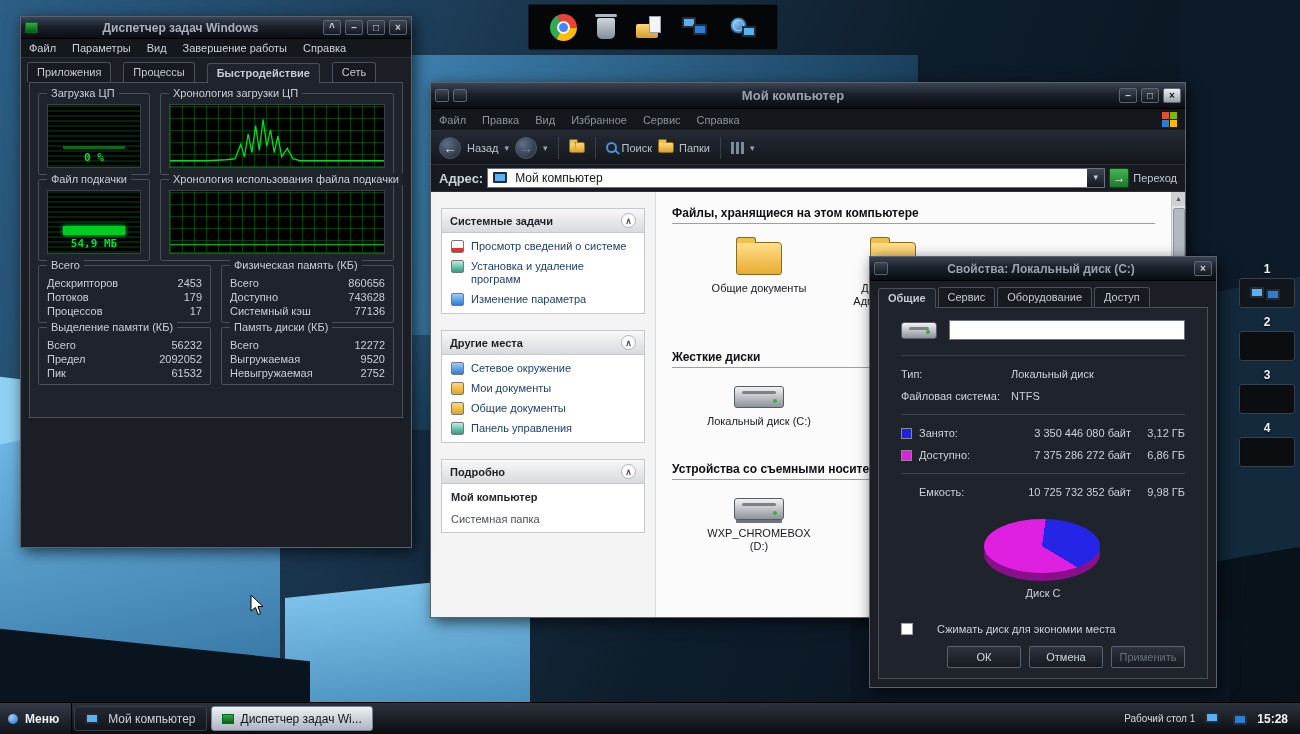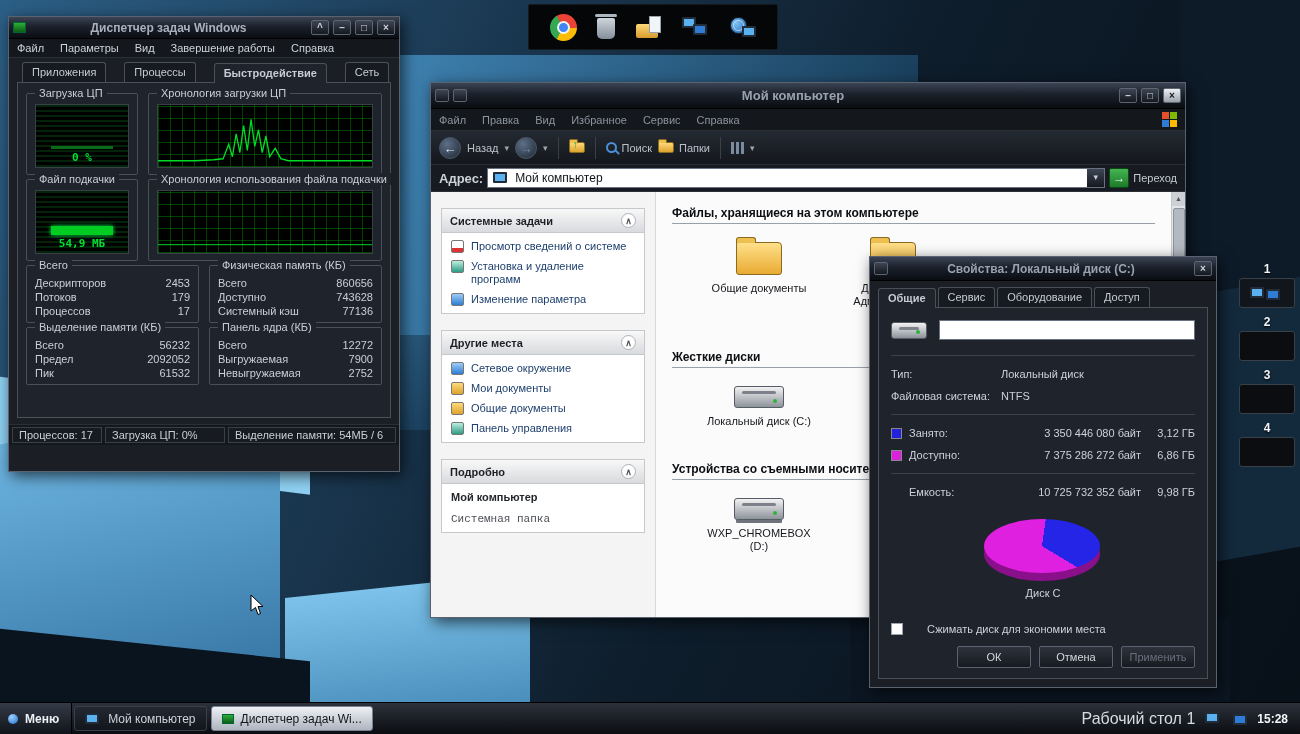--- a/index.html
+++ b/index.html
@@ -32,24 +32,24 @@
           text-align:center; border-radius:2px; cursor:default; }
   .tbtn.sq { width:14px; height:13px; }
   .menubar { display:flex; gap:16px; align-items:center; padding:3px 8px; font-size:11px;
              color:#cdd3db; background:#14171c; border-bottom:1px solid #2a2f37; }
   .statusbar { display:flex; gap:3px; padding:2px 3px; background:#14171c; border-top:1px solid #2a2f37; }
   .scell { border:1px solid #3a4048; background:#171a20; color:#c9cfd8; font-size:11px;
            padding:1px 6px; white-space:nowrap; overflow:hidden; }
   .grow { flex:1; }
 
   
-  .tm { left:8px; top:16px; width:392px; height:456px; z-index:10; }
+  .tm { left:20px; top:16px; width:392px; height:532px; z-index:10; }
   .tm .tbar { height:22px; }
   .tm-appicon { width:13px; height:11px; background:linear-gradient(#2fae3a,#0c5c14); border:1px solid #063; }
-  .tm-tabs { display:flex; padding:4px 13px 0; gap:18px; }
+  .tm-tabs { display:flex; padding:4px 6px 0; gap:12px; }
   .tab { padding:3px 9px 4px; font-size:11px; color:#c6ccd4; background:#171a20;
          border:1px solid #4a505a; border-bottom:none; border-radius:3px 3px 0 0; }
   .tab.active { background:#1f232b; position:relative; top:1px; font-weight:bold; }
   .tm-page { margin:0 8px; border:1px solid #4a505a; background:#1f232b;
              padding:10px 8px 6px; display:flex; flex-direction:column; gap:4px; height:336px; }
   .tm-row { display:flex; gap:10px; }
   .h1 { height:82px; } .h2 { height:58px; }
   .gbox { position:relative; border:1px solid #4a505a; border-radius:2px; padding:10px 8px 6px; }
   .gbox-t { position:absolute; top:-7px; left:8px; background:#1f232b; padding:0 4px;
             font-size:11px; color:#c9cfd8; white-space:nowrap; }
@@ -123,21 +123,21 @@
   .chev { margin-left:auto; width:15px; height:15px; border:1px solid #aeb2b8; border-radius:50%;
           background:#fff; color:#555; font-size:9px; text-align:center; line-height:14px; }
   .pane-b { padding:7px 9px; display:flex; flex-direction:column; gap:7px; }
   .pitem { display:flex; gap:7px; align-items:flex-start; font-size:11px; color:#1d3f6d; line-height:13px; }
   .pic { flex:0 0 13px; width:13px; height:13px; border:1px solid #777; border-radius:2px; margin-top:0; }
   .pic.c1 { background:linear-gradient(#fff 60%,#d33 60%); }
   .pic.c2 { background:linear-gradient(#bfeee0,#2d9c84); }
   .pic.c3 { background:linear-gradient(#9ecdf5,#2e7cd6); }
   .pic.c4 { background:linear-gradient(#ffd978,#dda32e); }
   .pdet-name { font:bold 11px "Liberation Sans", sans-serif; color:#23262b; }
-  .pdet-desc { font-size:11px; color:#4a4e55; margin-top:3px;font-family:Liberation Mono, monospace; }
+  .pdet-desc { font-size:11px; color:#4a4e55; margin-top:3px; }
   .ex-main { flex:1; padding:10px 16px; background:#fbfbfb; }
   .sect { font:bold 12px "Liberation Sans", sans-serif; color:#0c0e12;
           border-bottom:1px solid #9aa0a8; padding:4px 0 3px; white-space:nowrap; overflow:hidden; }
   .items-row { display:flex; gap:16px; padding:18px 28px 8px; }
   .mt1 { margin-top:30px; } .mt2 { margin-top:22px; }
   .fsitem { width:118px; display:flex; flex-direction:column; align-items:center; gap:7px;
             font-size:11px; color:#16181c; text-align:center; line-height:13px; }
   .folder-icon { position:relative; width:46px; height:33px; background:linear-gradient(#ffe08a,#e9ab33);
                  border:1px solid #8a6a1f; border-radius:2px 4px 3px 3px; }
   .folder-icon::before { content:''; position:absolute; top:-6px; left:-1px; width:18px; height:5px;
@@ -155,21 +155,21 @@
   .sb-btn { width:14px; height:14px; background:#cdd1d6; color:#555; font-size:7px;
             text-align:center; line-height:14px; }
   .sb-btn.bottom { margin-top:auto; }
   .sb-thumb { width:12px; height:90px; margin-top:2px; background:#b3b9c1; border:1px solid #8d939b; border-radius:2px; }
 
   
   .pr { left:869px; top:256px; width:348px; height:432px; z-index:30; display:flex; flex-direction:column; }
   .pr .tbar { height:24px; color:#99a2ae; }
   .pr-tabs { display:flex; gap:2px; padding:6px 8px 0; background:#1b1e24; }
   .pr-page { flex:1; margin:0 8px 8px; border:1px solid #4a505a; background:#1f232b;
-             padding:10px 12px; color:#ccd2da; font-size:11px; display:flex; flex-direction:column; }
+             padding:10px 22px; color:#ccd2da; font-size:11px; display:flex; flex-direction:column; }
   .pr-labelrow { display:flex; align-items:center; gap:12px; margin:2px 0 8px; }
   .pr-input { flex:1; height:20px; background:#fff; border:1px solid #697180; font-size:11px; padding:0 4px; color:#111; }
   hr.div { border:0; border-top:1px solid #3c424b; margin:7px 0; }
   .pr-kv { display:flex; margin:5px 0; }
   .pr-kv .k { flex:0 0 110px; }
   .pr-usage { display:grid; grid-template-columns:18px 76px 1fr 54px; align-items:center; margin:5px 0; }
   .sw { width:11px; height:11px; border:1px solid #888; }
   .sw.used { background:#2222dd; } .sw.free { background:#dd22dd; } .sw.none { border:none; }
   .bytes, .size { text-align:right; }
   .pie-wrap { position:relative; width:122px; height:72px; margin:8px auto 0; }
@@ -232,21 +232,21 @@
   .tb-dot { width:10px; height:10px; border-radius:50%;
             background:radial-gradient(circle at 35% 30%,#9fd0ff,#1d6fd0); }
   .tb-task { display:flex; align-items:center; gap:7px; padding:0 10px; margin:3px 2px;
              border:1px solid #3a4048; border-radius:3px; color:#ccd2da; font-size:12px;
              background:linear-gradient(#232832,#12151b); max-width:200px; white-space:nowrap; overflow:hidden; }
   .tb-task.active { background:linear-gradient(#eef1f5,#aeb5bf); color:#12151b; border-color:#788292; }
   .tb-ic-pc { position:relative; width:16px; height:12px; flex:0 0 16px; }
   .tb-ic-pc .mini-mon { left:0; top:0; }
   .tb-ic-tm { width:12px; height:10px; background:linear-gradient(#2fae3a,#0c5c14); border:1px solid #063; flex:0 0 12px; }
   .tb-right { margin-left:auto; display:flex; align-items:center; gap:10px; padding:0 12px; }
-  .tb-desktop { color:#d6dbe2; font-size:16px; }
+  .tb-desktop { color:#d6dbe2; font-size:10px; }
   .tb-tray-ic { position:relative; width:16px; height:13px; }
   .tb-clock { color:#f2f4f6; font:bold 12px "Liberation Sans", sans-serif; }
 
   
   .cursor { position:absolute; left:250px; top:594px; z-index:60; }
 </style>
 </head>
 <body>
 
 <div id="desktop">
@@ -377,40 +377,35 @@
           <div class="srow">
               <span>Предел</span>
               <span>2092052</span>
             </div>
           <div class="srow">
               <span>Пик</span>
               <span>61532</span>
             </div>
         </div>
         <div class="gbox half">
-          <span class="gbox-t">Панель ядра (КБ)</span>
+          <span class="gbox-t">Память диски (КБ)</span>
           <div class="srow">
               <span>Всего</span>
               <span>12272</span>
             </div>
           <div class="srow">
               <span>Выгружаемая</span>
-              <span>7900</span>
+              <span>9520</span>
             </div>
           <div class="srow">
               <span>Невыгружаемая</span>
               <span>2752</span>
             </div>
         </div>
       </div>
-    </div>
-    <div class="statusbar">
-      <span class="scell sc0">Процессов: 17</span>
-      <span class="scell sc1">Загрузка ЦП: 0%</span>
-      <span class="scell grow">Выделение памяти: 54МБ / 6</span>
     </div>
   </div>
 
   <div class="win ex">
     <div class="tbar">
       <span class="tbtn sq"></span>
       <span class="tbtn sq"></span>
       <span class="tbar-title">Мой компьютер</span>
       <span class="tbtn">–</span>
       <span class="tbtn">□</span>

